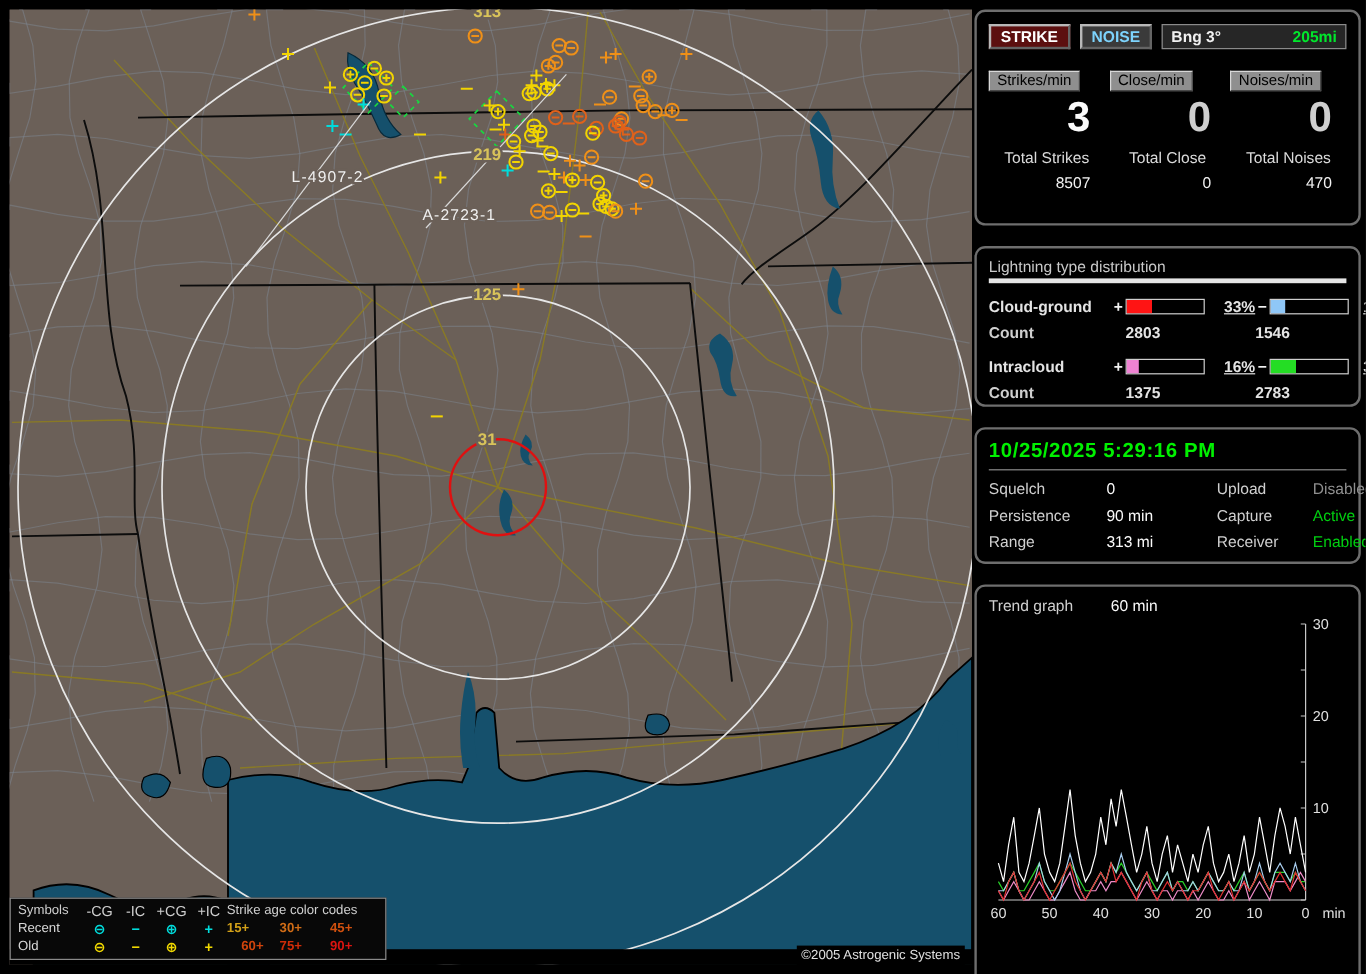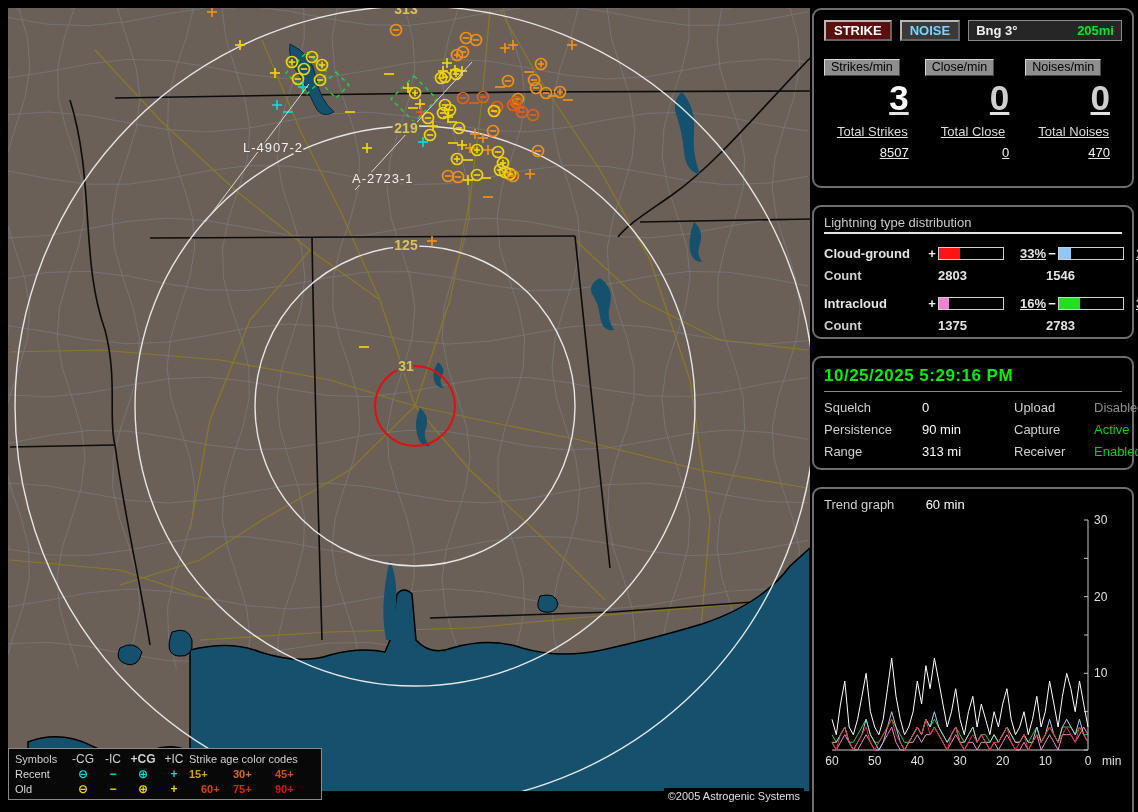--- a/index.html
+++ b/index.html
@@ -31,32 +31,32 @@
   
   .toprow{display:flex;align-items:center;margin:2px 0 10px 0;}
   .btn{font-weight:bold;font-size:13px;padding:1px 8px;margin-right:8px;cursor:pointer;
     border:2px outset #b8b8b8;}
   .btn-strike{background:#5c0f0f;color:#fff;}
   .btn-noise{background:#3a3a3a;color:#7dd3fc;}
   .bngbox{margin-left:auto;display:flex;width:142px;background:#262626;border:1px solid #8a8a8a;
     padding:2px 7px;font-weight:bold;}
   .bng-label{color:#f0f0f0;}
   .bng-val{margin-left:auto;color:#00e82c;}
-  .cols3{display:grid;grid-template-columns:1fr 1fr 1fr;column-gap:4px;text-decoration:underline;}
+  .cols3{display:grid;grid-template-columns:1fr 1fr 1fr;column-gap:4px;}
   .chip{display:inline-block;background:#8f8f8f;color:#000;font-size:12.5px;padding:0 6px 1px 6px;
     border-top:1px solid #d8d8d8;border-left:1px solid #d8d8d8;border-right:1px solid #4a4a4a;
     border-bottom:1px solid #4a4a4a;margin-top:4px;}
   .bignum{font-size:35px;font-weight:bold;text-align:right;padding-right:12px;line-height:40px;
     margin-top:2px;}
   .bignum.first{color:#fafafa;} .bignum.rest{color:#cfcfcf;}
   .totlabel{color:#dadada;text-align:center;margin-top:6px;}
   .totval{text-align:right;padding-right:12px;margin-top:6px;color:#f2f2f2;}
 
   
-  .dist-title{color:#c8c8c8;border-bottom:2px solid #e5e5e5;padding-bottom:2px;margin-bottom:8px;}
+  .dist-title{color:#c8c8c8;border-bottom:4px solid #e5e5e5;padding-bottom:2px;margin-bottom:8px;}
   .dist-row{display:grid;grid-template-columns:102px 12px 66px 42px 12px 66px 38px;
     align-items:center;height:22px;font-weight:bold;}
   .dist-count{display:grid;grid-template-columns:114px 108px 96px;align-items:center;height:22px;
     font-weight:bold;margin-bottom:6px;}
   .bar{height:11px;border:1px solid #cfcfcf;background:#000;position:relative;}
   .bar i{display:block;height:100%;}
   .pct{text-align:right;padding-left:5px;text-decoration:underline;}
   .sign{text-align:center;color:#f0f0f0;}
 
   
@@ -552,21 +552,21 @@
       </g>
     </svg>
 
     <div class="map-bottom-strip"></div>
 
     <div class="legend">
       <div class="lg-row lg-head">
         <span>Symbols</span>
         <span class="sym" style="font-weight:normal">-CG</span>
         <span class="sym" style="font-weight:normal">-IC</span>
-        <span class="sym" style="font-weight:bold">+CG</span>
+        <span class="sym" style="font-weight:normal">+CG</span>
         <span class="sym" style="font-weight:normal">+IC</span>
         <span class="lg-age-head">Strike age color codes</span>
       </div>
       <div class="lg-row">
         <span>Recent</span>
         <span class="sym" style="color: rgb(0, 220, 220);">⊖</span>
         <span class="sym" style="color: rgb(0, 220, 220);">−</span>
         <span class="sym" style="color: rgb(0, 220, 220);">⊕</span>
         <span class="sym" style="color: rgb(0, 220, 220);">+</span>
         <span class="age" style="color: rgb(210, 160, 24);">15+</span>

